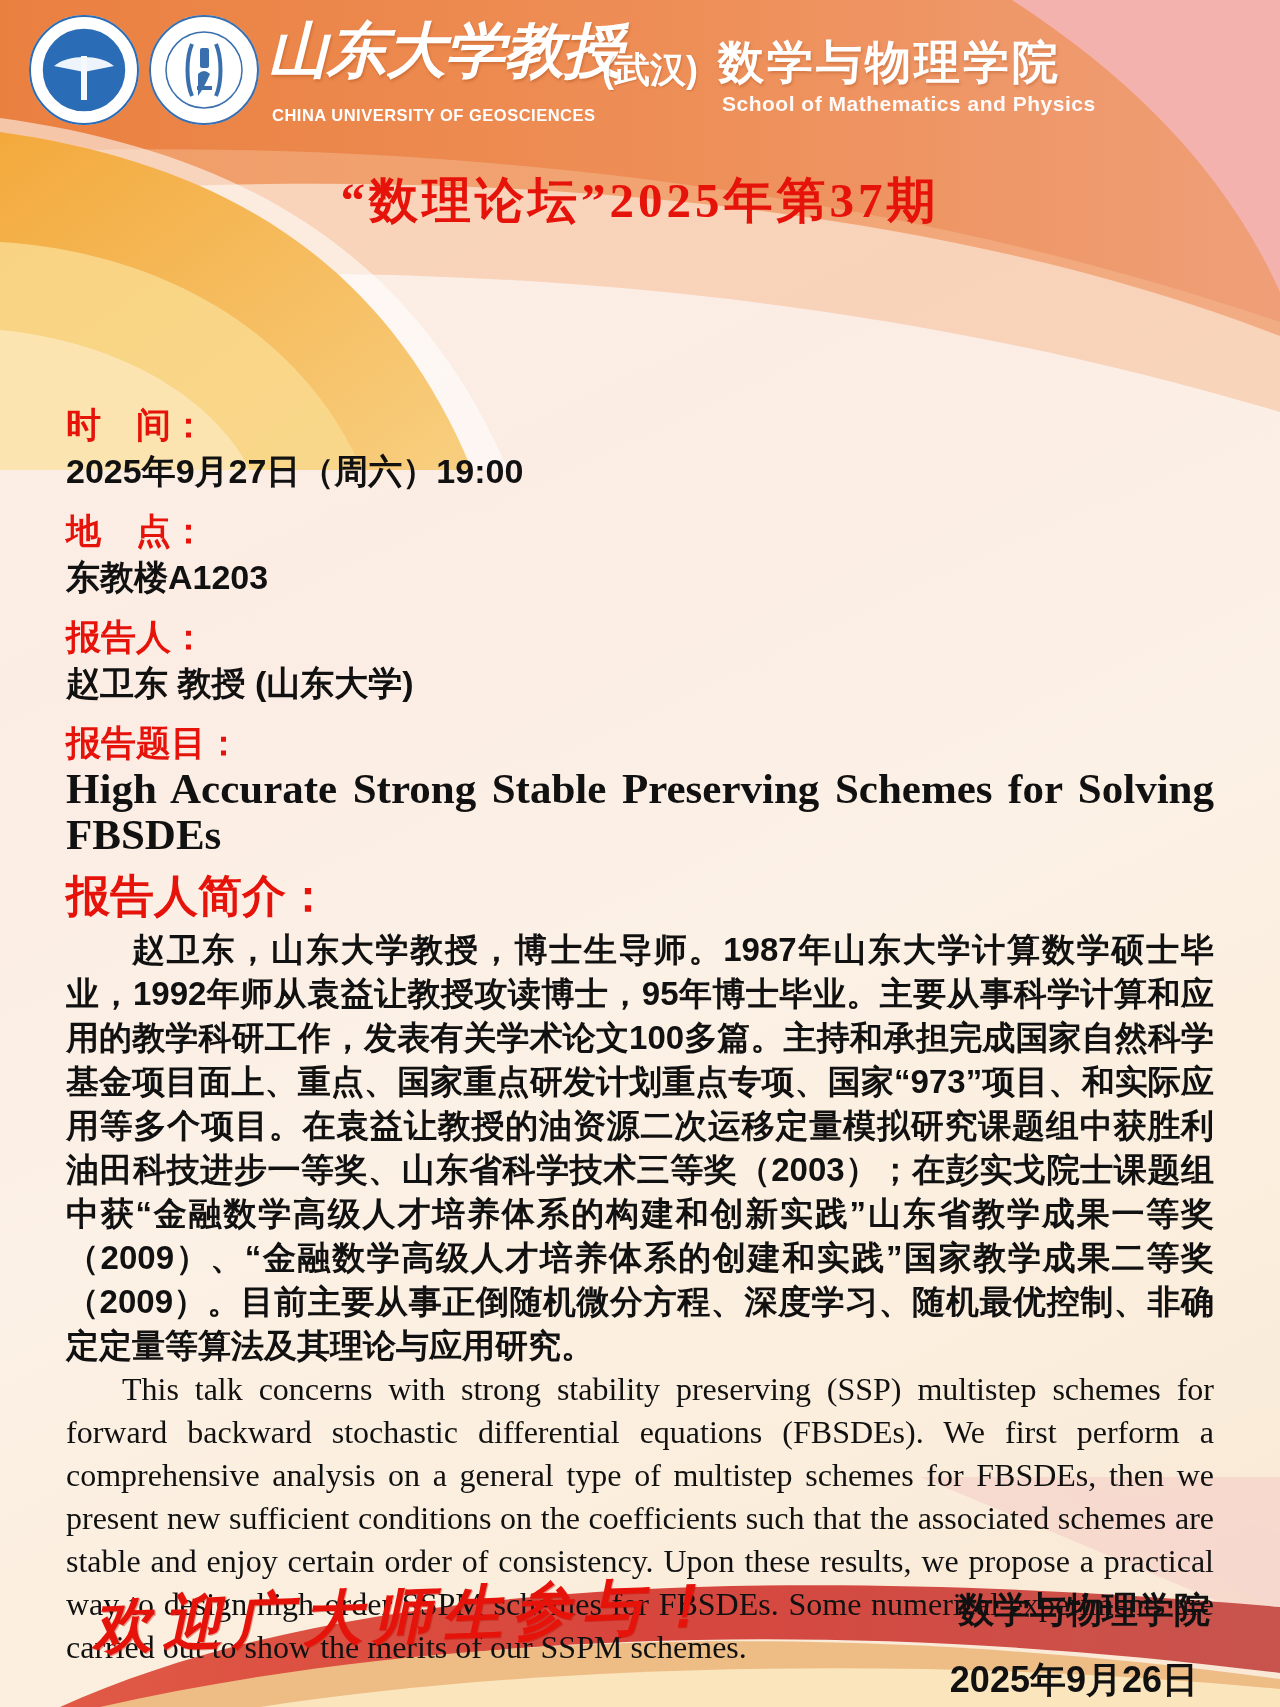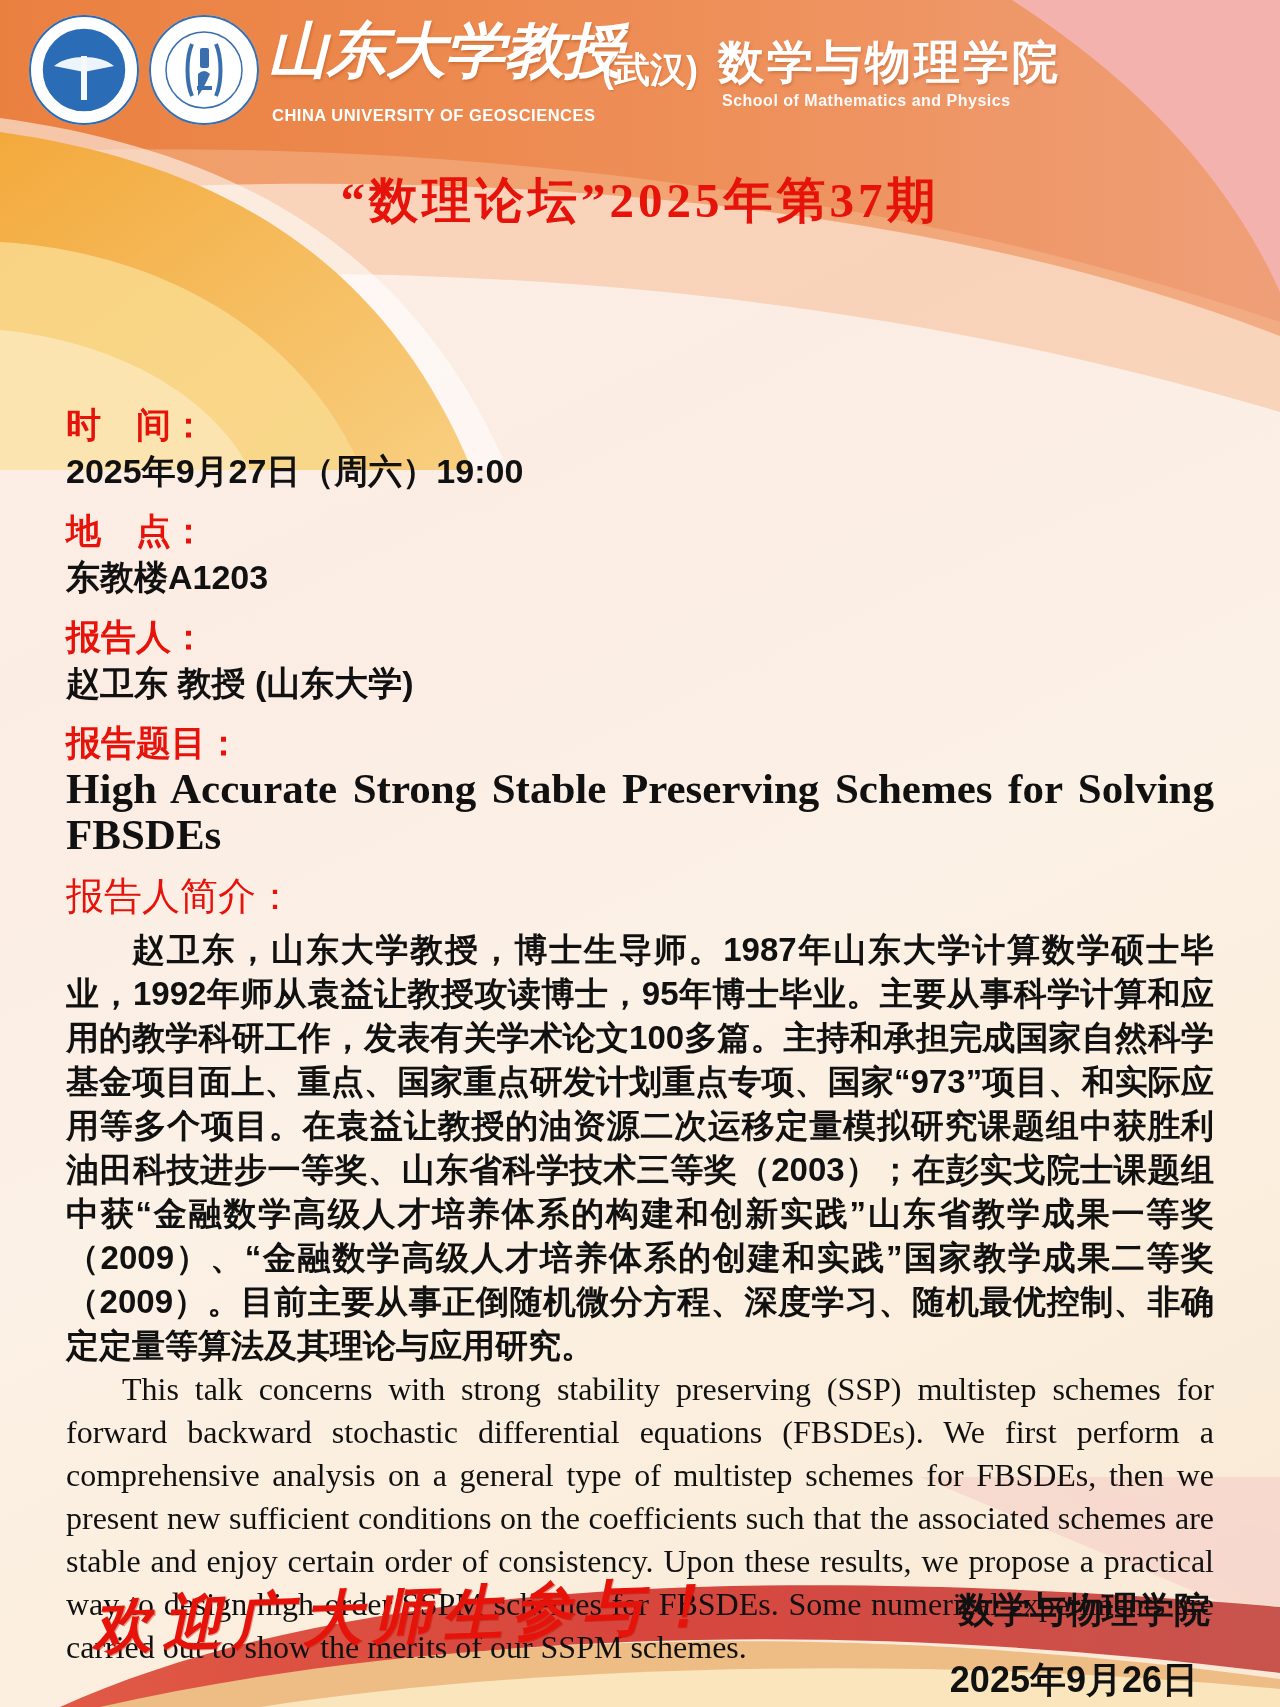--- a/index.html
+++ b/index.html
@@ -19,39 +19,39 @@
   .uni-callig{position:absolute;left:268px;top:18px;width:340px;
               color:#fff;font-family:"Liberation Serif",serif;font-weight:bold;
               font-size:60px;letter-spacing:-1px;font-style:italic;line-height:1.1;
               text-shadow:1px 2px 3px rgba(150,60,10,.35);white-space:nowrap;}
   .uni-en{position:absolute;left:272px;top:106px;width:340px;color:#fff;
           font-size:16.5px;font-weight:bold;letter-spacing:.5px;white-space:nowrap;}
   .campus{position:absolute;left:602px;top:46px;color:#fff;font-size:36px;font-weight:bold;
           text-shadow:1px 1px 2px rgba(150,60,10,.3);}
   .school-cn{position:absolute;left:718px;top:32px;color:#fff;font-size:46px;font-weight:bold;
              letter-spacing:3px;text-shadow:1px 2px 3px rgba(150,60,10,.3);white-space:nowrap;}
-  .school-en{position:absolute;left:722px;top:92px;color:#fefefe;font-size:16px;font-weight:bold;
+  .school-en{position:absolute;left:722px;top:92px;color:#fefefe;font-size:21px;font-weight:bold;
              letter-spacing:.5px;white-space:nowrap;opacity:.97;}
 
   
   .title1{position:absolute;left:0;top:168px;width:1280px;text-align:center;
           color:#e6130b;font-size:49px;font-weight:bold;letter-spacing:4px;
           font-family:"Liberation Serif",serif;}
   .title2{position:absolute;left:0;top:300px;width:1280px;text-align:center;
           color:#e6130b;font-size:46px;font-weight:bold;letter-spacing:2px;
           font-family:"Liberation Serif",serif;}
 
   
   .main{position:absolute;left:66px;top:402px;width:1148px;}
   .row{display:flex;align-items:flex-start;margin-bottom:14px;line-height:46px;flex-direction:column;}
   .lbl{color:#e6130b;font-weight:bold;font-size:35px;white-space:nowrap;margin-right:14px;}
   .val{color:#111;font-size:34px;font-weight:600;}
   .val-serif{color:#111;font-family:"Liberation Serif",serif;font-size:43px;font-weight:600;
              flex:1;text-align:justify;line-height:46px;}
-  .sec-head{color:#e6130b;font-weight:normal;font-size:38px;margin:16px 0 10px 0;line-height:44px;}
+  .sec-head{color:#e6130b;font-weight:bold;font-size:44px;margin:16px 0 10px 0;line-height:44px;}
   .para-cn{color:#111;font-size:33px;font-weight:600;line-height:44px;
            text-align:justify;text-indent:2em;margin:0;}
   .para-en{color:#111;font-family:"Liberation Serif",serif;font-size:32px;font-weight:500;
            line-height:43px;text-align:justify;text-indent:56px;margin:0;}
 
   
   .welcome{position:absolute;left:92px;top:1576px;color:#e6130b;font-size:60px;font-weight:bold;
            font-style:italic;letter-spacing:10px;transform:rotate(-2deg);white-space:nowrap;
            text-shadow:1px 1px 0 rgba(180,20,10,.4);}
   .sign{position:absolute;right:70px;top:1586px;color:#111;font-size:36px;font-weight:600;}

